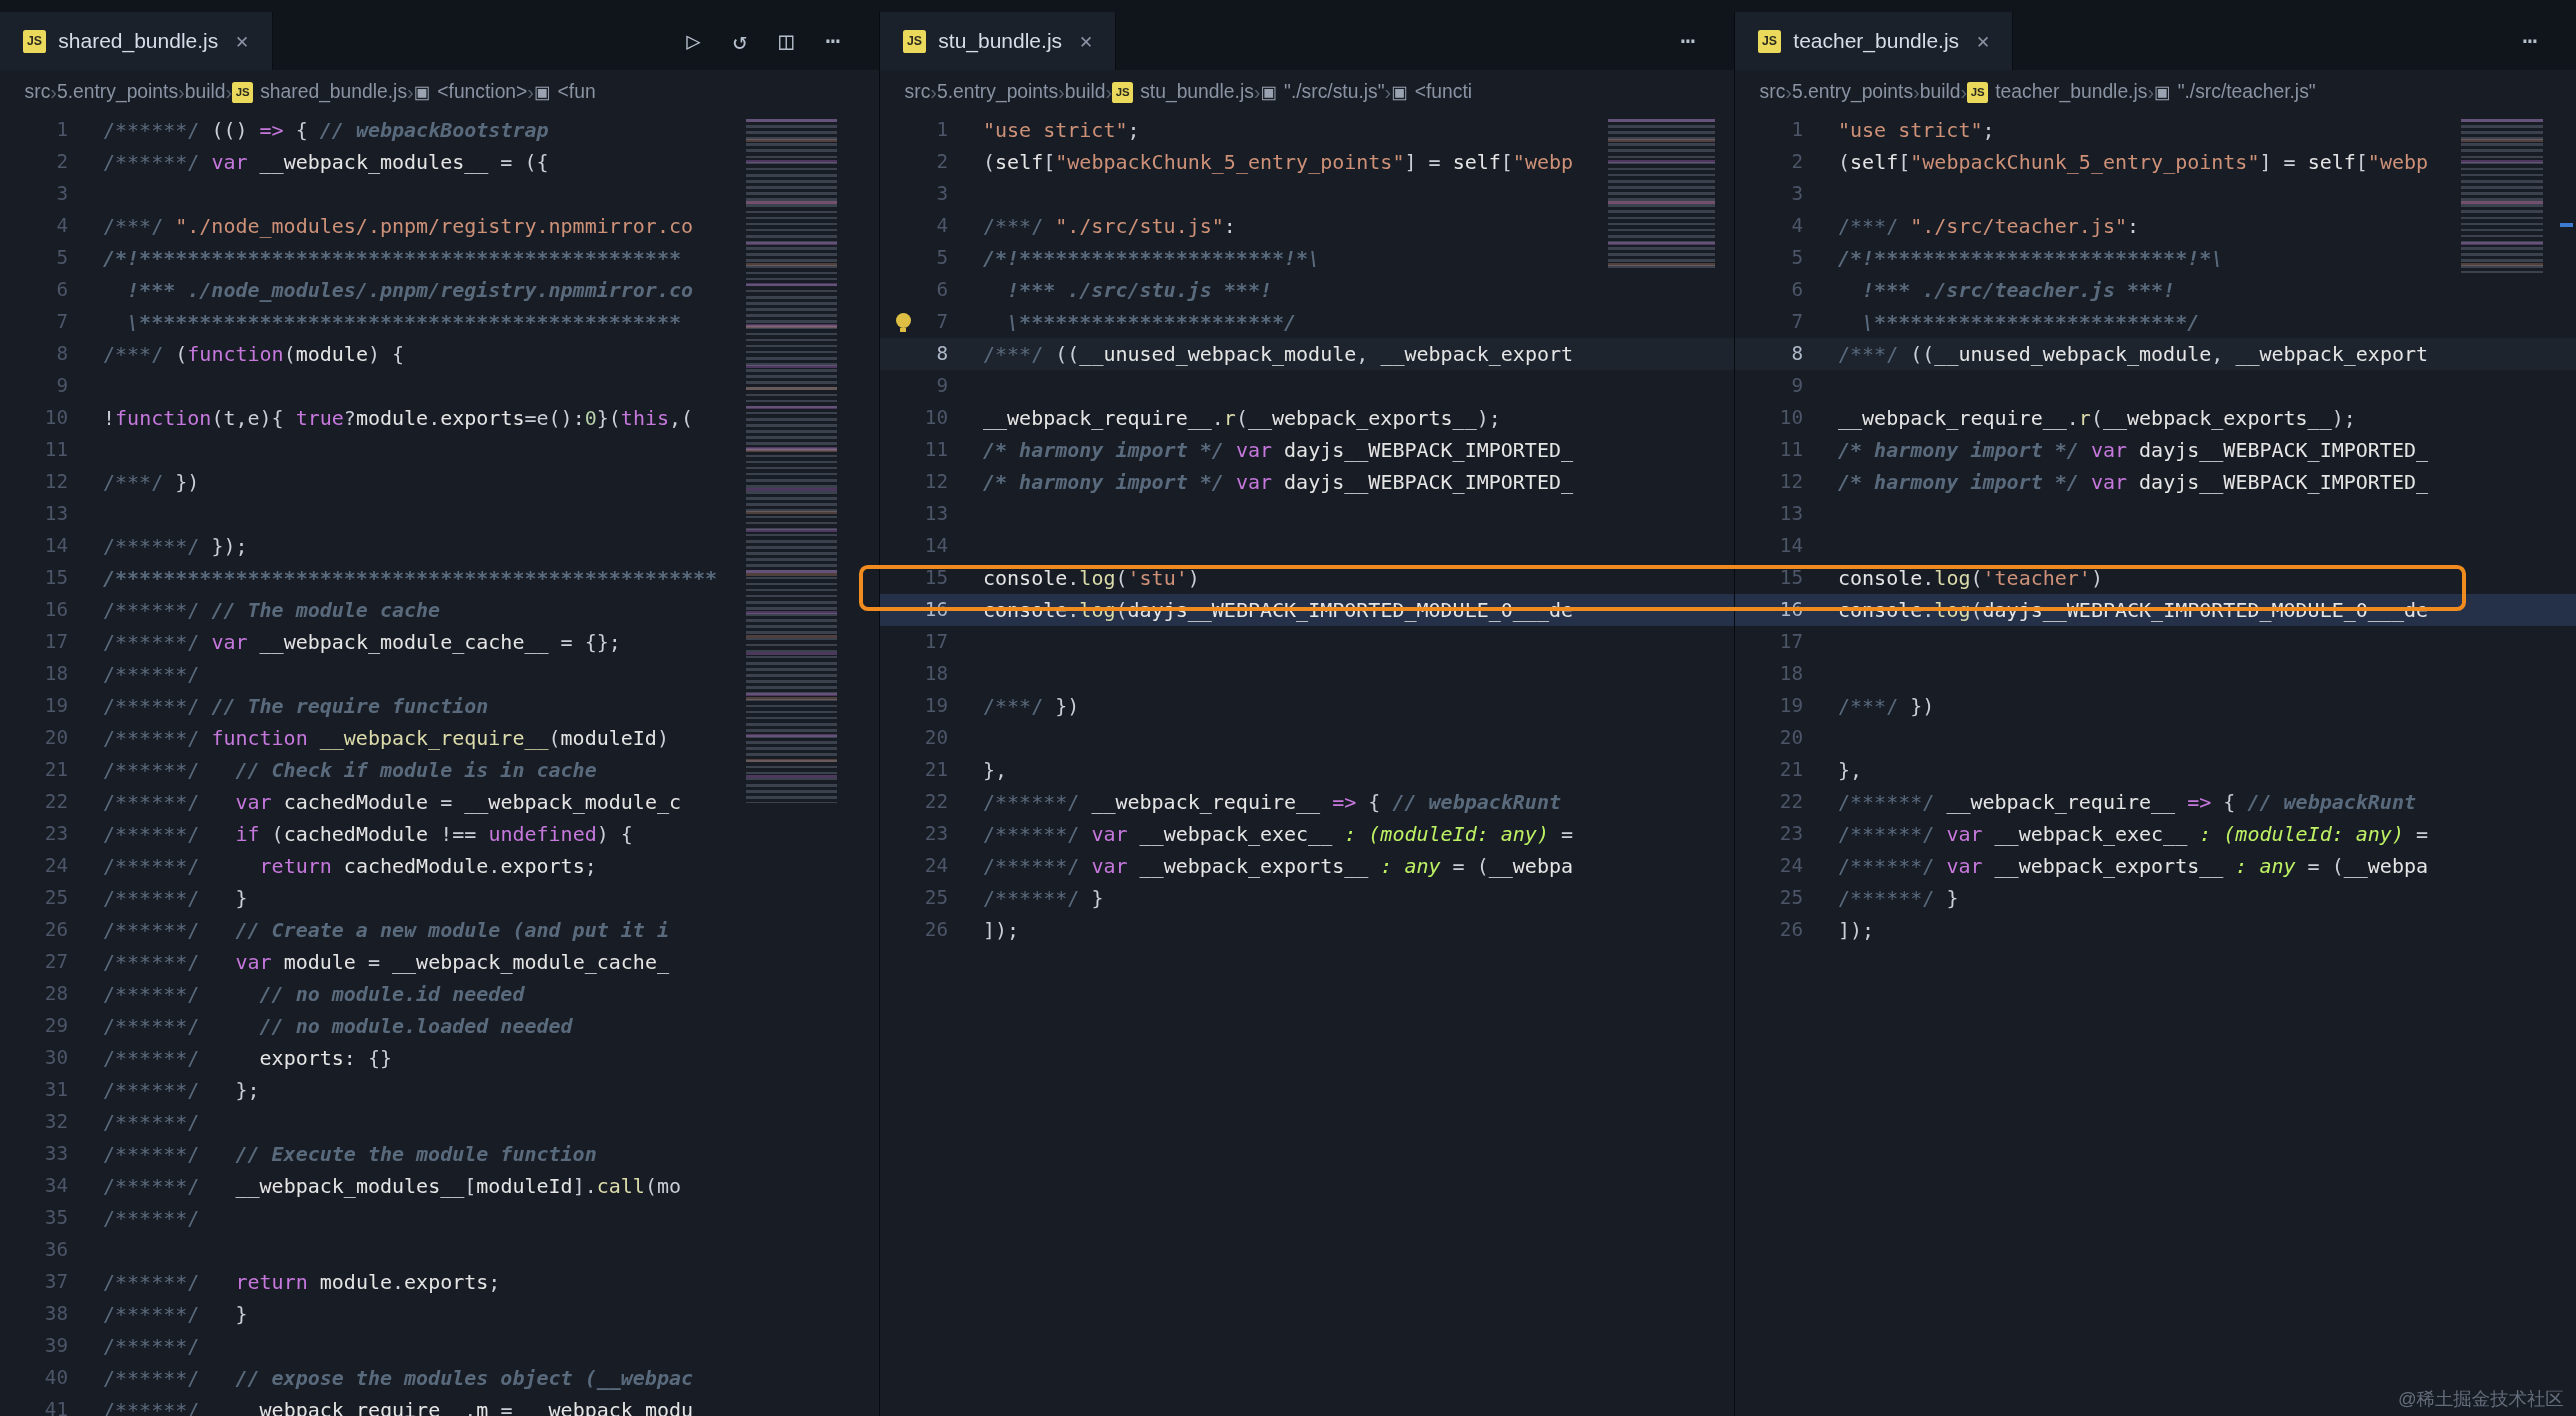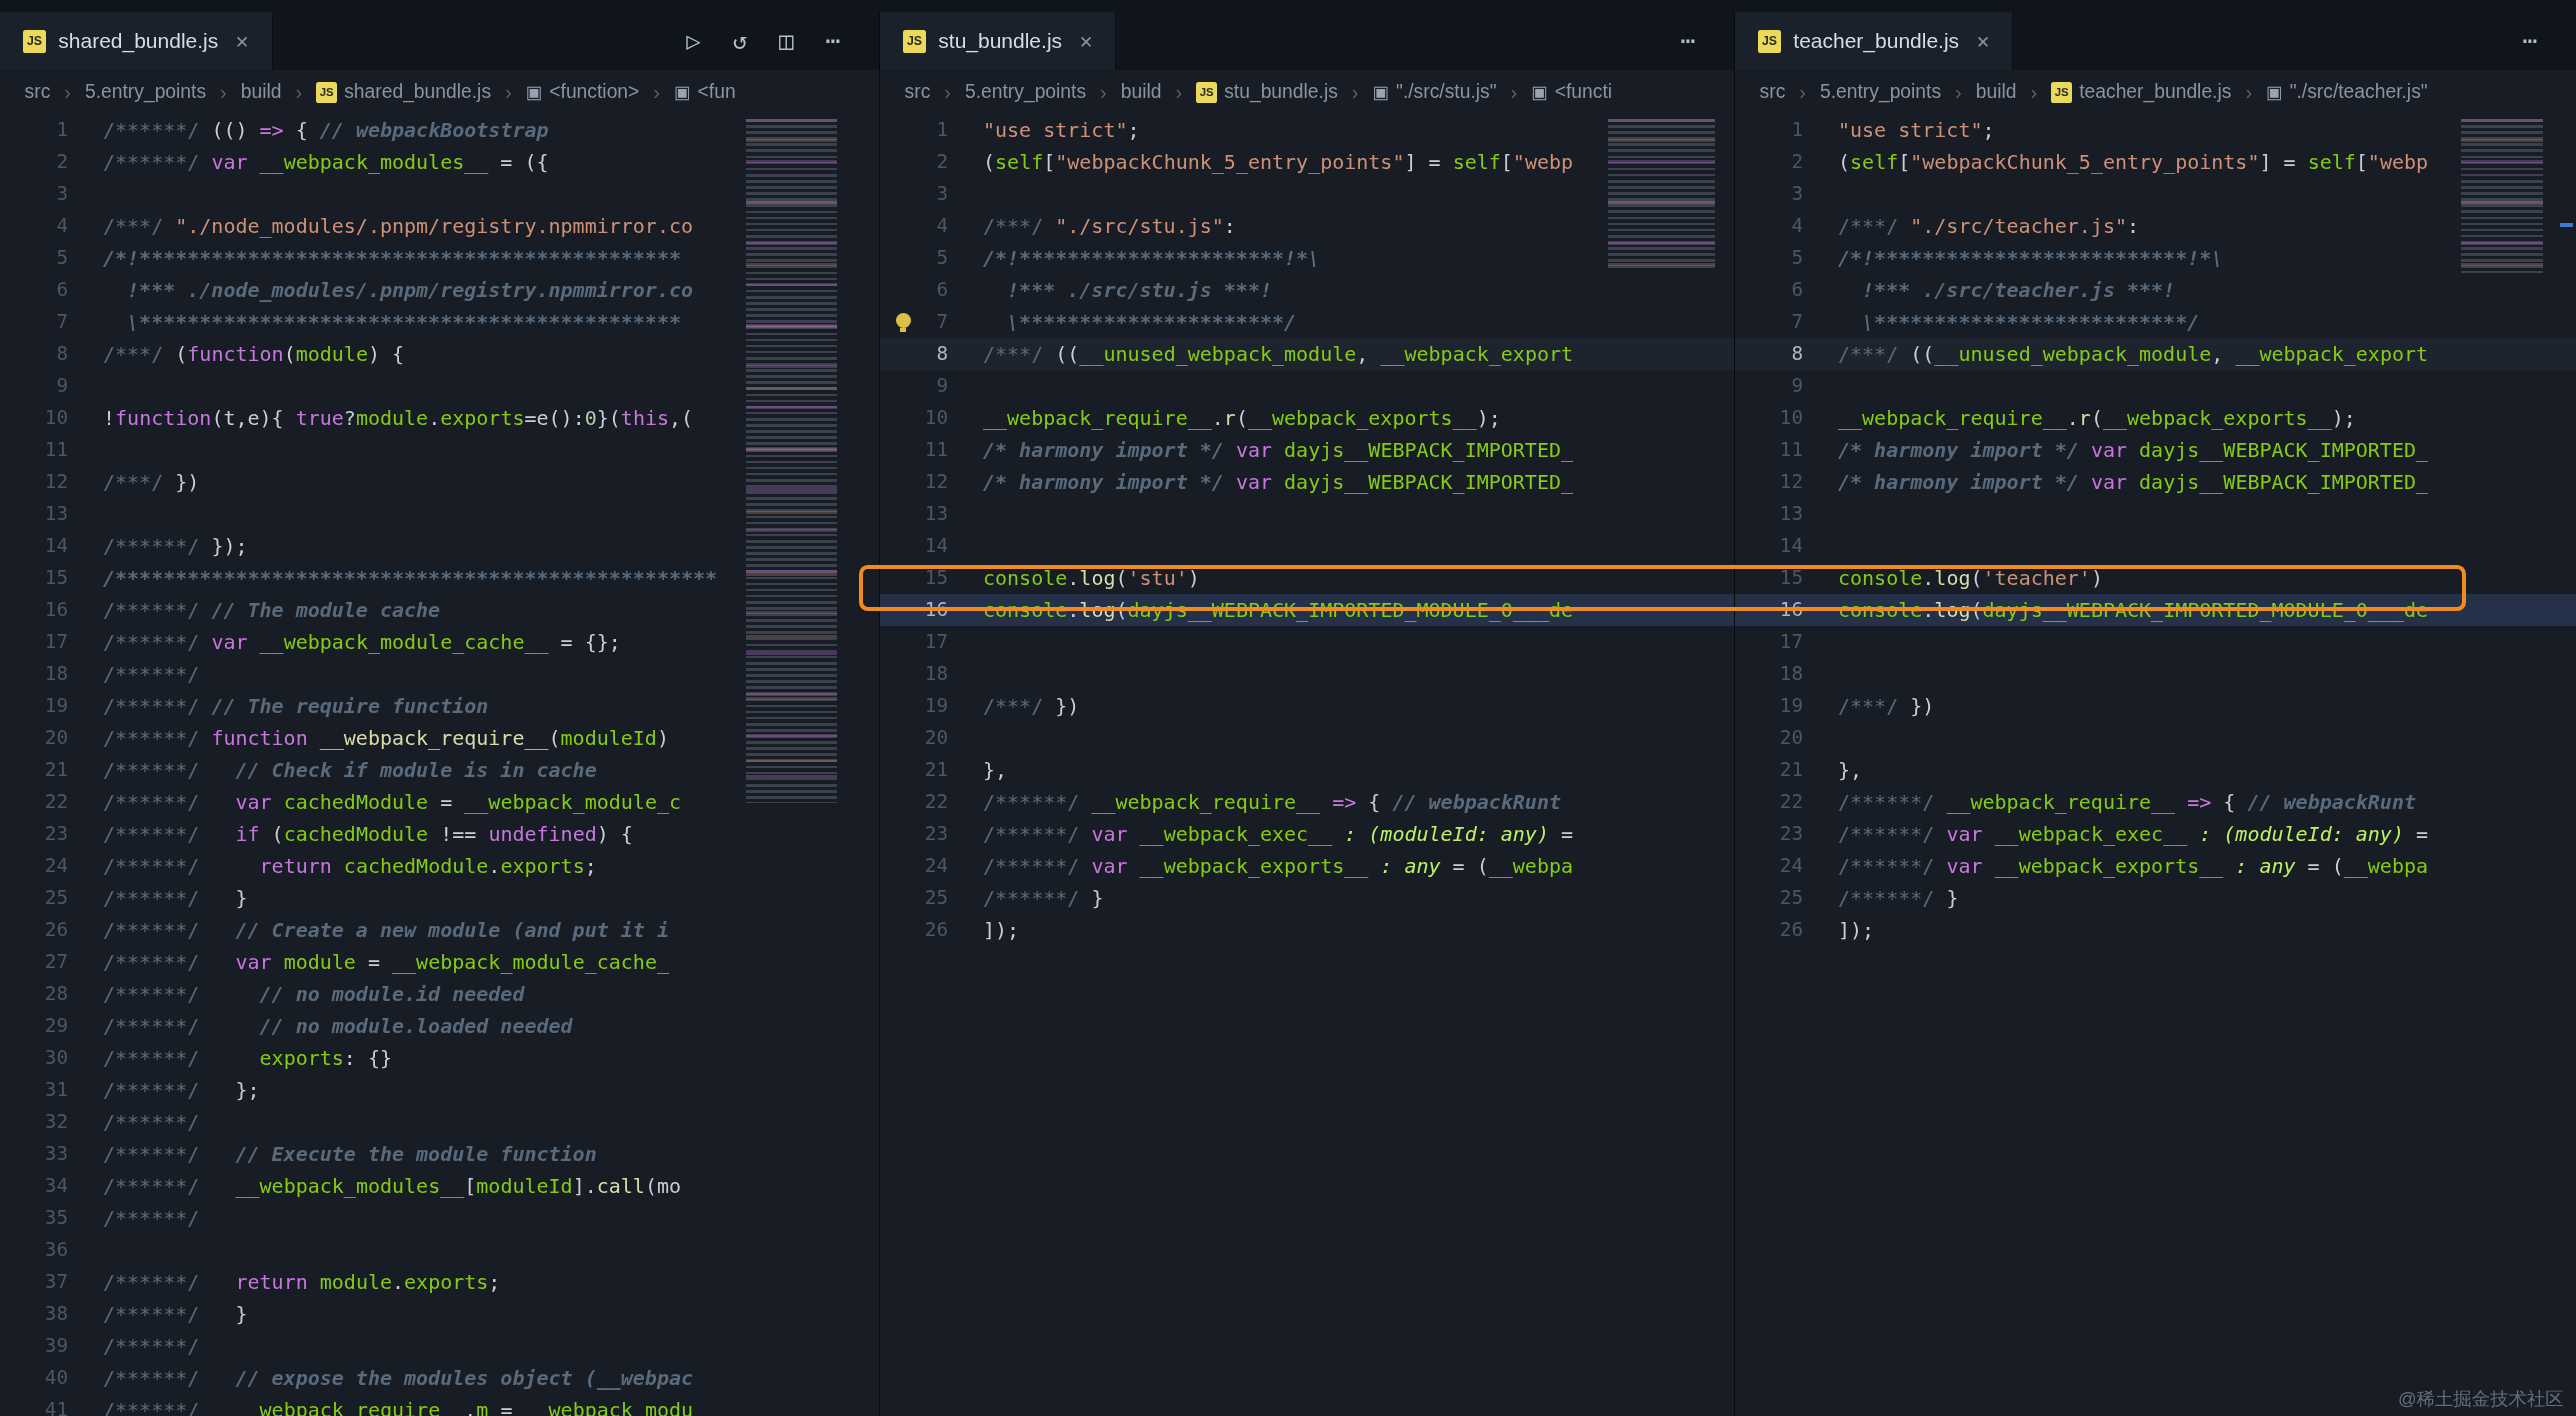--- a/index.html
+++ b/index.html
@@ -12,21 +12,21 @@
 
   .tabbar { height:58px; background:#10151b; display:flex; align-items:stretch; }
   .tab { display:flex; align-items:center; gap:12.3px; padding:0 23px; background:#1b212b;
          border-right:0.9px solid #0a0d12; }
   .tab-label { color:#d7dde8; font-size:21px; font-family:"Liberation Sans", sans-serif; }
   .tab-close { color:#8a93a3; font-size:21px; margin-left:5.3px; }
   .tab-actions { margin-left:auto; display:flex; align-items:center; gap:32px; padding-right:39px;
                  color:#b6bfcc; font-size:24px; }
   .tbtn { cursor:default; }
 
-  .breadcrumb { height:44px; display:flex; align-items:center; gap:14px; padding-left:24.6px;
+  .breadcrumb { height:44px; display:flex; align-items:center; gap:0; padding-left:24.6px;
                 color:#8a93a3; font-family:"Liberation Sans", sans-serif; font-size:19.3px;
                 white-space:nowrap; overflow:hidden; }
   .crumb { display:inline-flex; align-items:center; gap:7px; }
   .sep { color:#5a6371; font-size:20px; }
   .js-badge { display:inline-flex; align-items:center; justify-content:center; width:23px; height:23px;
               background:#ead95a; color:#2b2b20; font-weight:bold; font-size:12.3px; border-radius:2.6px;
               font-family:"Liberation Sans", sans-serif; flex:none; }
   .js-badge.sm { width:21px; height:21px; font-size:11.4px; }
   .sym { color:#9aa3b2; font-size:17.5px; }
 
@@ -34,21 +34,21 @@
   .line { display:flex; height:32px; line-height:32px; position:relative; white-space:pre; }
   .line.hl  { background:#253049; }
   .line.cur { background:#1e242e; }
   .ln { flex:none; width:68px; text-align:right; color:#4c5668; font-size:19.3px; }
   .ln.bright { color:#aeb9ca; }
   .lc { padding-left:35px; font-size:20px; color:#c9ced8; }
   .tk-cm  { color:#5a6a7d; }
   .tk-cmi { color:#5a6a7d; font-style:italic;font-weight:bold; }
   .tk-kw  { color:#c678dd; }
   .tk-str { color:#ce9178; }
-  .tk-vr  { color:#84cc16; }
+  .tk-vr  { color:#e5e5e5; }
   .tk-fn  { color:#dcdcaa; }
   .tk-num { color:#b5cea8; }
   .tk-pn  { color:#c9ced8; }
   .tk-hint{ color:#bef264; font-style:italic; }
 
   .bulb { position:absolute; left:16px; top:7px; width:15px; height:15px; border-radius:50%;
           background:#dfbf43; }
   .bulb::after { content:""; position:absolute; left:4.4px; top:15px; width:6.1px; height:3.5px; background:#dfbf43; }
 
   .minimap { position:absolute; top:102px; bottom:0; }

